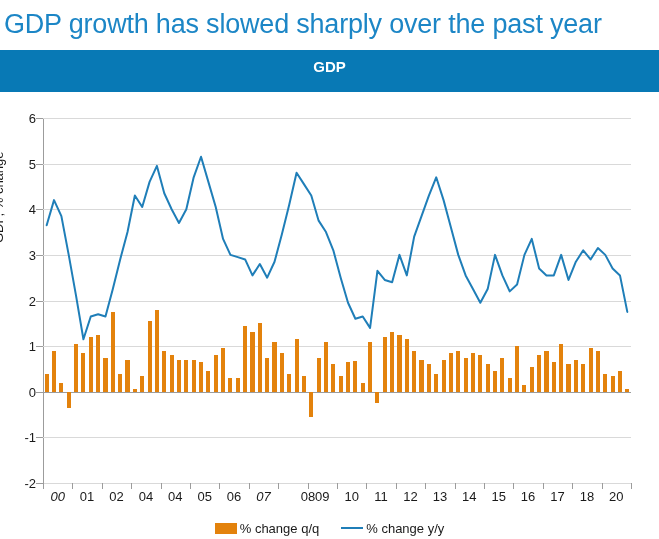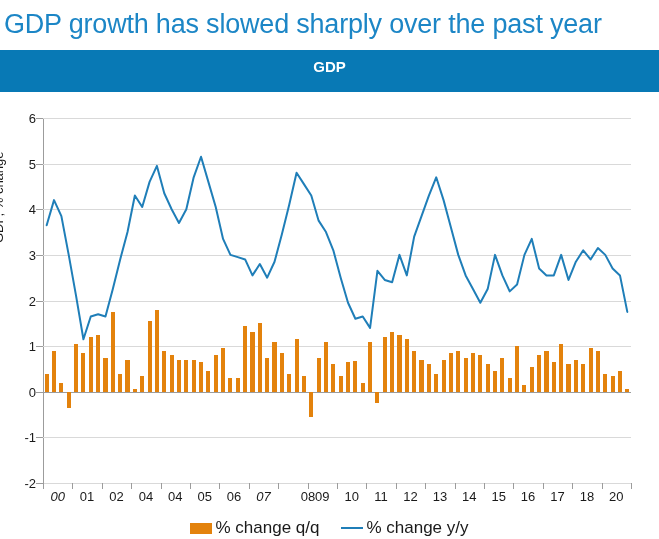--- a/index.html
+++ b/index.html
@@ -85,21 +85,21 @@
   svg.line-layer{position:absolute;left:0;top:0;overflow:visible;}
 
   
   .legend{
     position:absolute;left:0px;top:517px;width:659px;height:22px;
     display:flex;justify-content:center;align-items:center;gap:22px;
   }
   .legend-item{display:flex;align-items:center;gap:3px;}
   .swatch-bar{width:22px;height:11px;background:#E3820C;display:block;}
   .swatch-line{width:22px;height:0;border-top:2px solid #1F7EB8;display:block;}
-  .legend-text{font-size:17px;color:#1a1a1a;white-space:nowrap;}
+  .legend-text{font-size:13px;color:#1a1a1a;white-space:nowrap;}
 </style>
 </head>
 <body>
 
 <div id="root">
 
   <div class="headline">GDP growth has slowed sharply over the past year</div>
 
   <div class="banner">
     <div class="banner-label">GDP</div>

